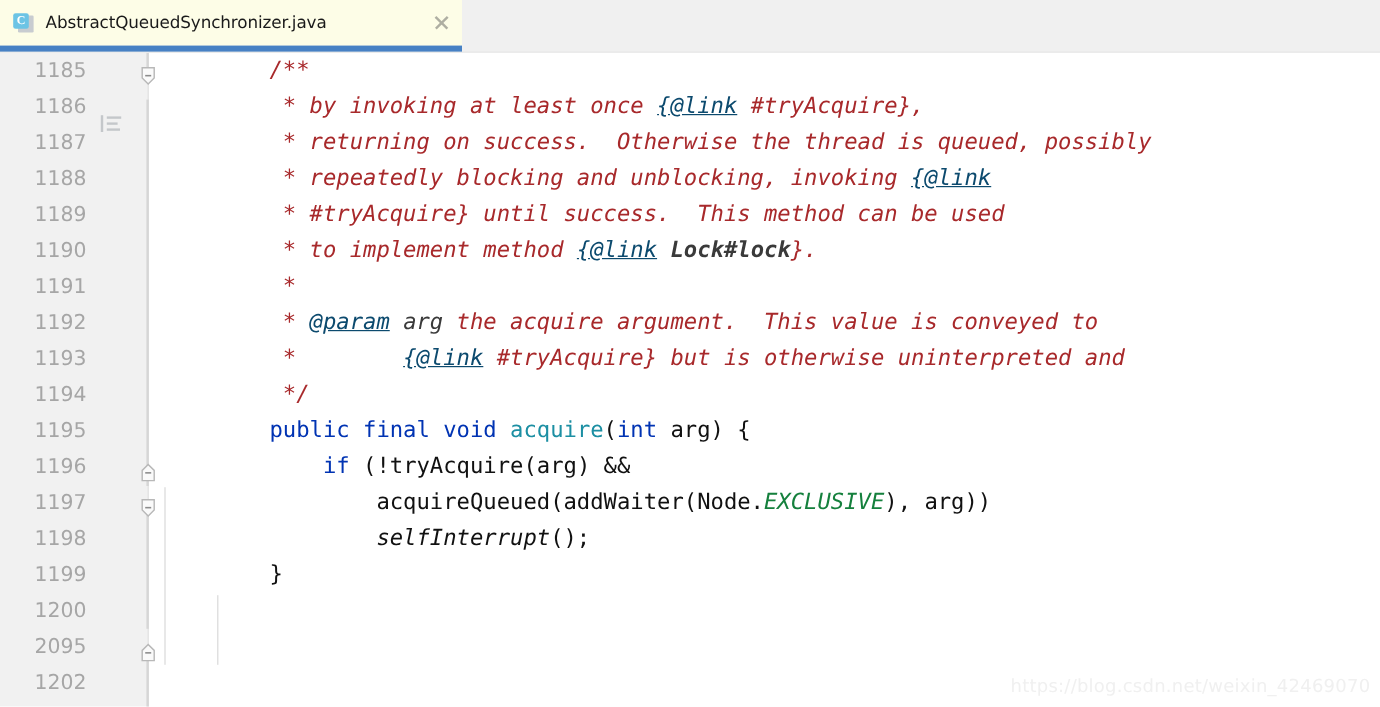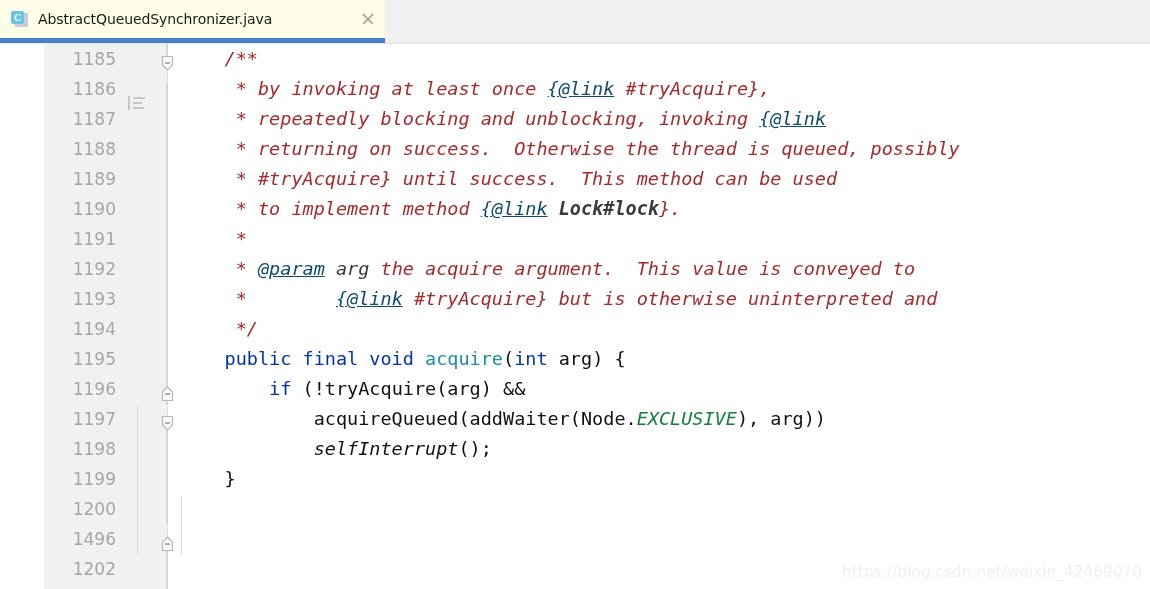--- a/index.html
+++ b/index.html
@@ -115,21 +115,20 @@
   }
 
   .gutter {
     position: absolute;
     left: 0; top: 0;
     width: 124px;
     height: 545px;
     background: #f1f1f1;
     border-right: 1px solid #e2e2e2;
     box-sizing: border-box;
-    margin-left: 44px;
   }
 
   .linenos {
     position: absolute;
     left: 0; top: 0;
     width: 78px;
   }
   .lineno {
     height: 30px;
     line-height: 30px;
@@ -254,21 +253,21 @@
           <div class="lineno">1191</div>
           <div class="lineno">1192</div>
           <div class="lineno">1193</div>
           <div class="lineno">1194</div>
           <div class="lineno">1195</div>
           <div class="lineno">1196</div>
           <div class="lineno">1197</div>
           <div class="lineno">1198</div>
           <div class="lineno">1199</div>
           <div class="lineno">1200</div>
-          <div class="lineno">1496</div>
+          <div class="lineno">2095</div>
           <div class="lineno">1202</div>
         </div>
 
       <span class="indent-icon">
         <span class="v"></span>
         <span class="h h1"></span>
         <span class="h h2"></span>
         <span class="h h3"></span>
       </span>
 
@@ -305,22 +304,22 @@
         </svg>
       </span>
     </div>
 
     <div class="code">
       <div class="indent-guide" style="left:13px;top:362px;height:148px;"></div>
       <div class="indent-guide" style="left:57px;top:452px;height:58px;"></div>
       <div id="codelines">
           <div class="line"><span class="doc">    /**</span></div>
           <div class="line"><span class="doc">     * by invoking at least once </span><span class="doc-tag">{@link</span><span class="doc"> #tryAcquire},</span></div>
+          <div class="line"><span class="doc">     * returning on success.  Otherwise the thread is queued, possibly</span></div>
           <div class="line"><span class="doc">     * repeatedly blocking and unblocking, invoking </span><span class="doc-tag">{@link</span></div>
-          <div class="line"><span class="doc">     * returning on success.  Otherwise the thread is queued, possibly</span></div>
           <div class="line"><span class="doc">     * #tryAcquire} until success.  This method can be used</span></div>
           <div class="line"><span class="doc">     * to implement method </span><span class="doc-tag">{@link</span><span class="doc"> </span><span class="doc-val">Lock#lock</span><span class="doc">}.</span></div>
           <div class="line"><span class="doc">     *</span></div>
           <div class="line"><span class="doc">     * </span><span class="doc-tag">@param</span><span class="doc"> </span><span class="doc-param">arg</span><span class="doc"> the acquire argument.  This value is conveyed to</span></div>
           <div class="line"><span class="doc">     *        </span><span class="doc-tag">{@link</span><span class="doc"> #tryAcquire} but is otherwise uninterpreted and</span></div>
           <div class="line"><span class="doc">     */</span></div>
           <div class="line"><span class="kw">    public final void </span><span class="mdecl">acquire</span><span class="plain">(</span><span class="kw">int</span><span class="plain"> arg) {</span></div>
           <div class="line"><span class="plain">        </span><span class="kw">if</span><span class="plain"> (!tryAcquire(arg) &amp;&amp;</span></div>
           <div class="line"><span class="plain">            acquireQueued(addWaiter(Node.</span><span class="statfld">EXCLUSIVE</span><span class="plain">), arg))</span></div>
           <div class="line"><span class="plain">            </span><span class="statmeth">selfInterrupt</span><span class="plain">();</span></div>

